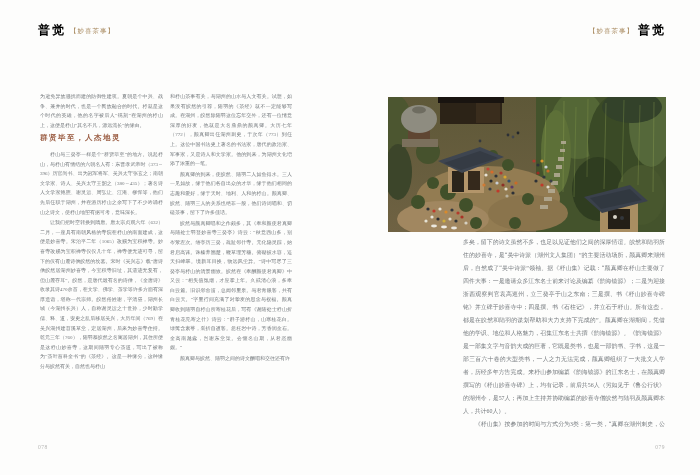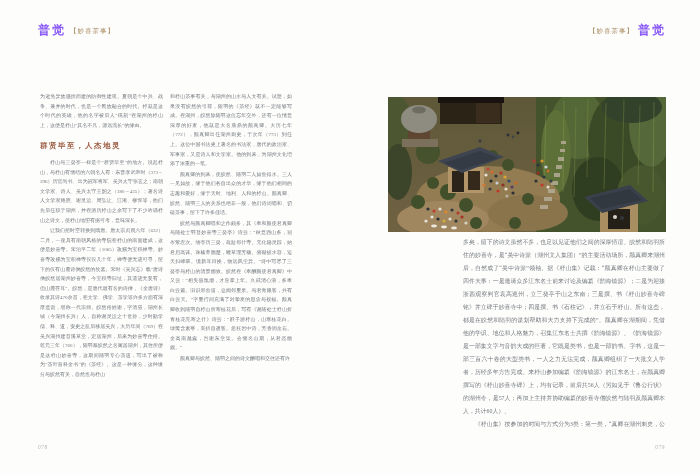--- a/index.html
+++ b/index.html
@@ -5,31 +5,31 @@
   html,body{margin:0;padding:0;background:#e9e9e7;}
   .spread{
     position:relative;width:700px;height:475px;margin:0 auto;
     background:#fdfdfc;overflow:hidden;
     font-family:"Liberation Serif","DejaVu Serif",serif;
   }
   
   .hdr{position:absolute;top:20px;white-space:nowrap;}
   .hdr-left{left:38px;}
   .hdr-right{right:34px;text-align:right;}
-  .book-title{font-size:12px;font-weight:bold;color:#8b5cf6;letter-spacing:2px;}
+  .book-title{font-size:12px;font-weight:bold;color:#000000;letter-spacing:2px;}
   .book-section{font-size:6.5px;color:#a8895e;letter-spacing:1px;position:relative;top:-1px;}
   
   .col{position:absolute;top:92px;color:#73787c;font-size:5px;line-height:9.6px;
        text-align:justify;overflow:hidden;}
   .col1{left:40px;width:123px;height:340px;}
   .col2{left:170px;width:122px;height:368px;}
   .col p{margin:0;}
   .col p.ind{text-indent:2em;}
   .col p + p{margin-top:1px;}
-  .sec-heading{margin:11px 0 7px 0;font-size:7.5px;font-weight:bold;color:#9c5f45;
+  .sec-heading{margin:3px 0 7px 0;font-size:7.5px;font-weight:bold;color:#9c5f45;
        letter-spacing:1.5px;text-align:left;}
   
   .photo{position:absolute;left:388px;top:97px;width:278px;height:135px;overflow:hidden;}
   .photo svg{display:block;width:100%;height:100%;}
   
   .rtext{position:absolute;left:463px;top:236px;width:202px;height:198px;
        color:#73787c;font-size:5.9px;line-height:13px;text-align:justify;overflow:hidden;}
   .rtext p{margin:0;}
   .rtext p.ind{text-indent:2em;}
   

